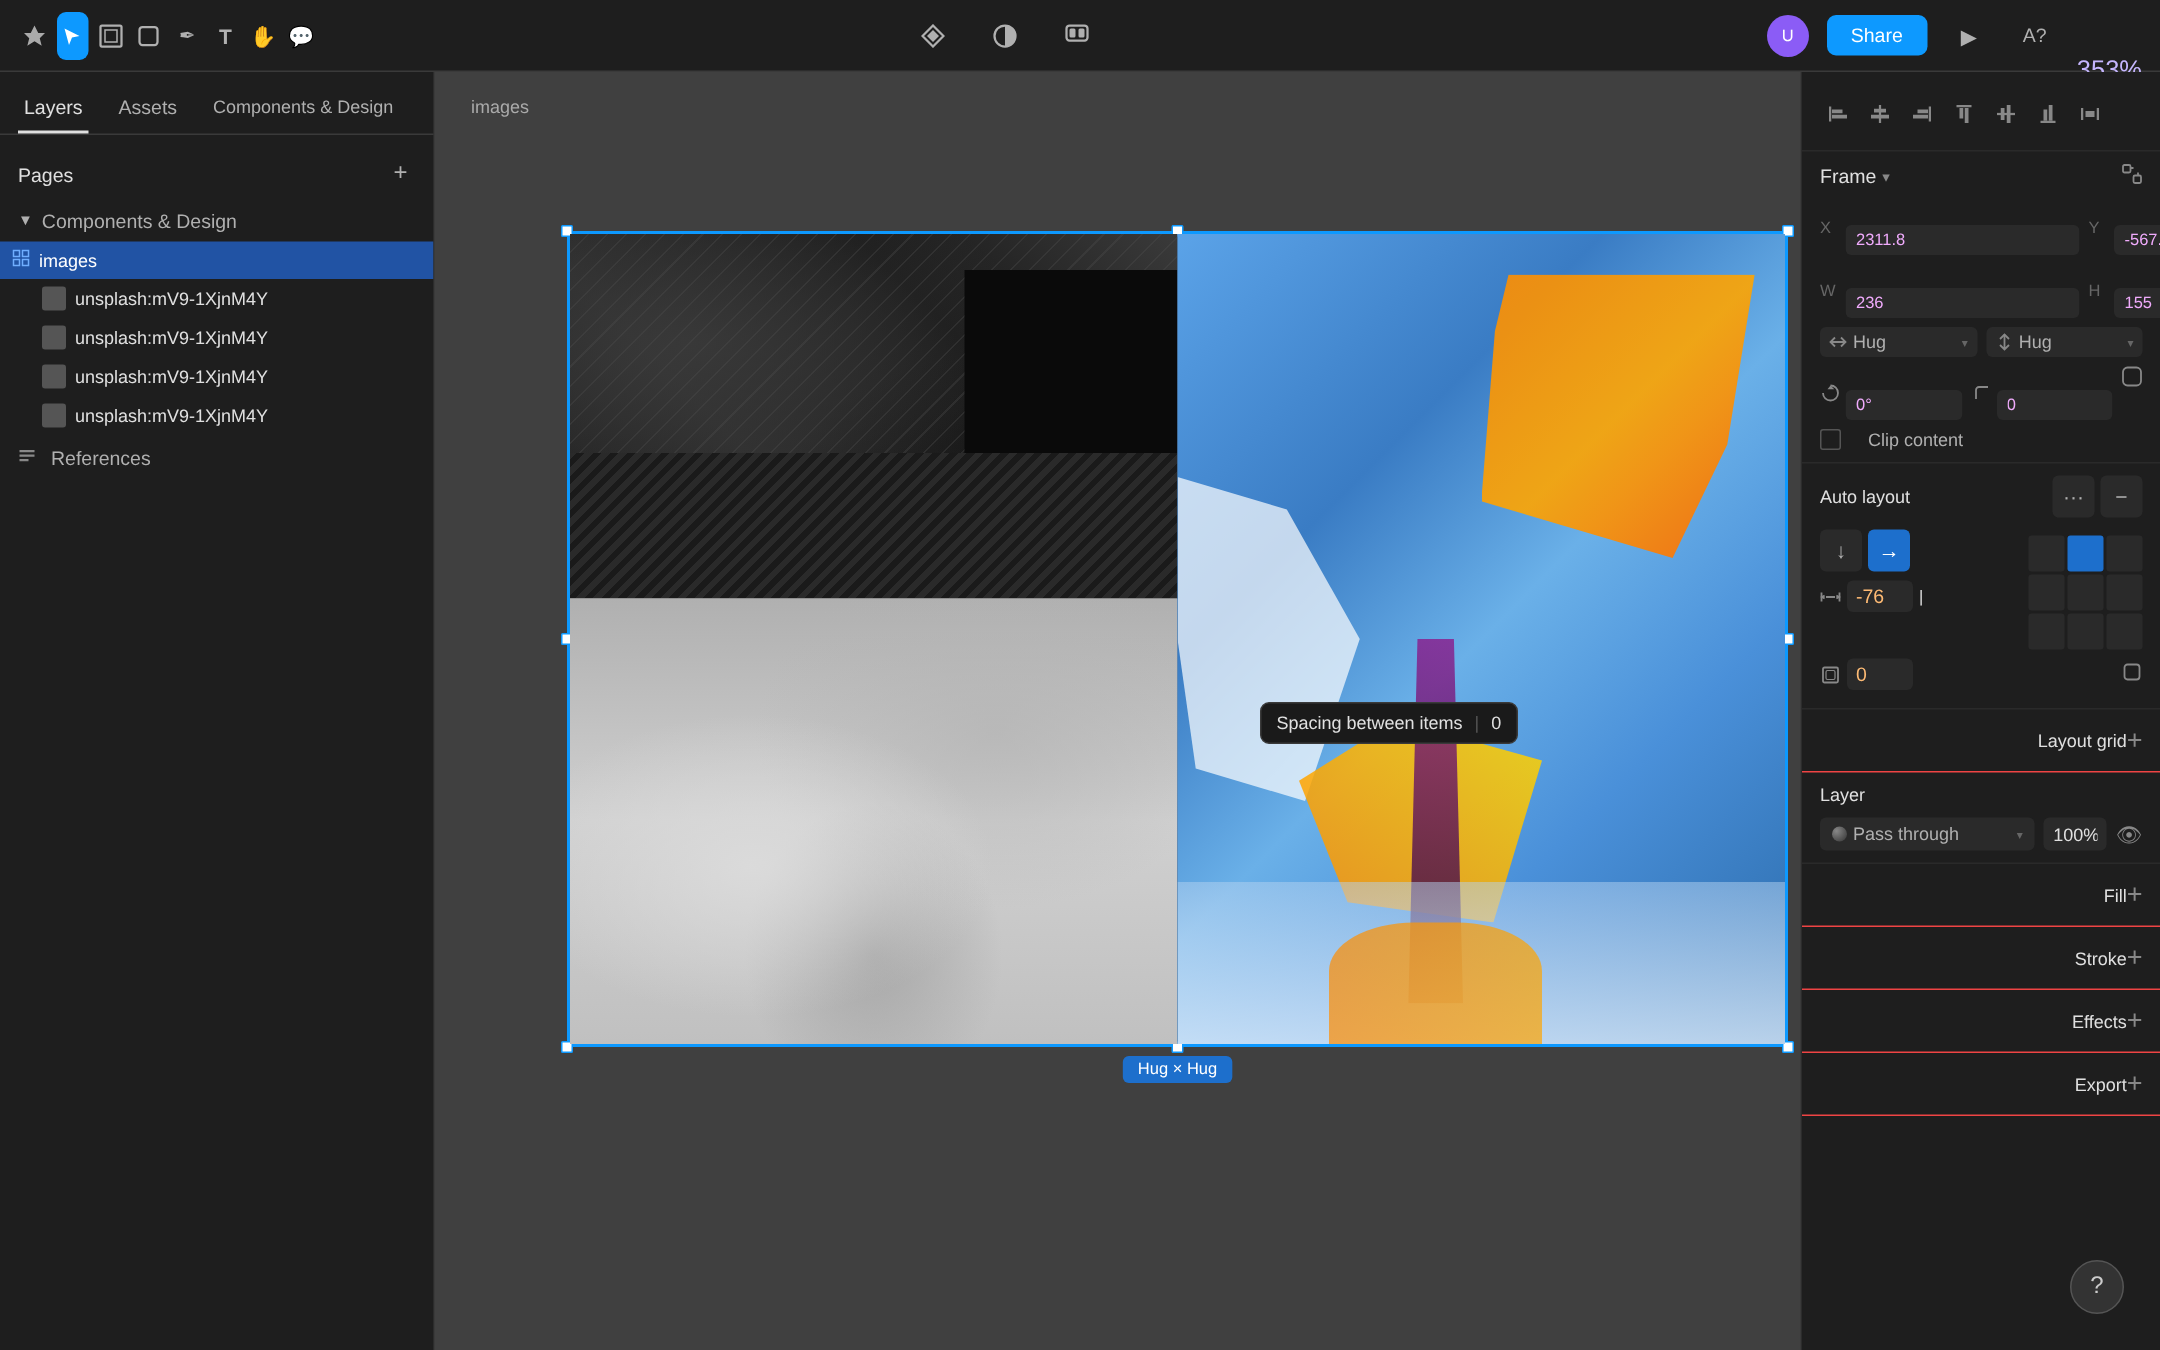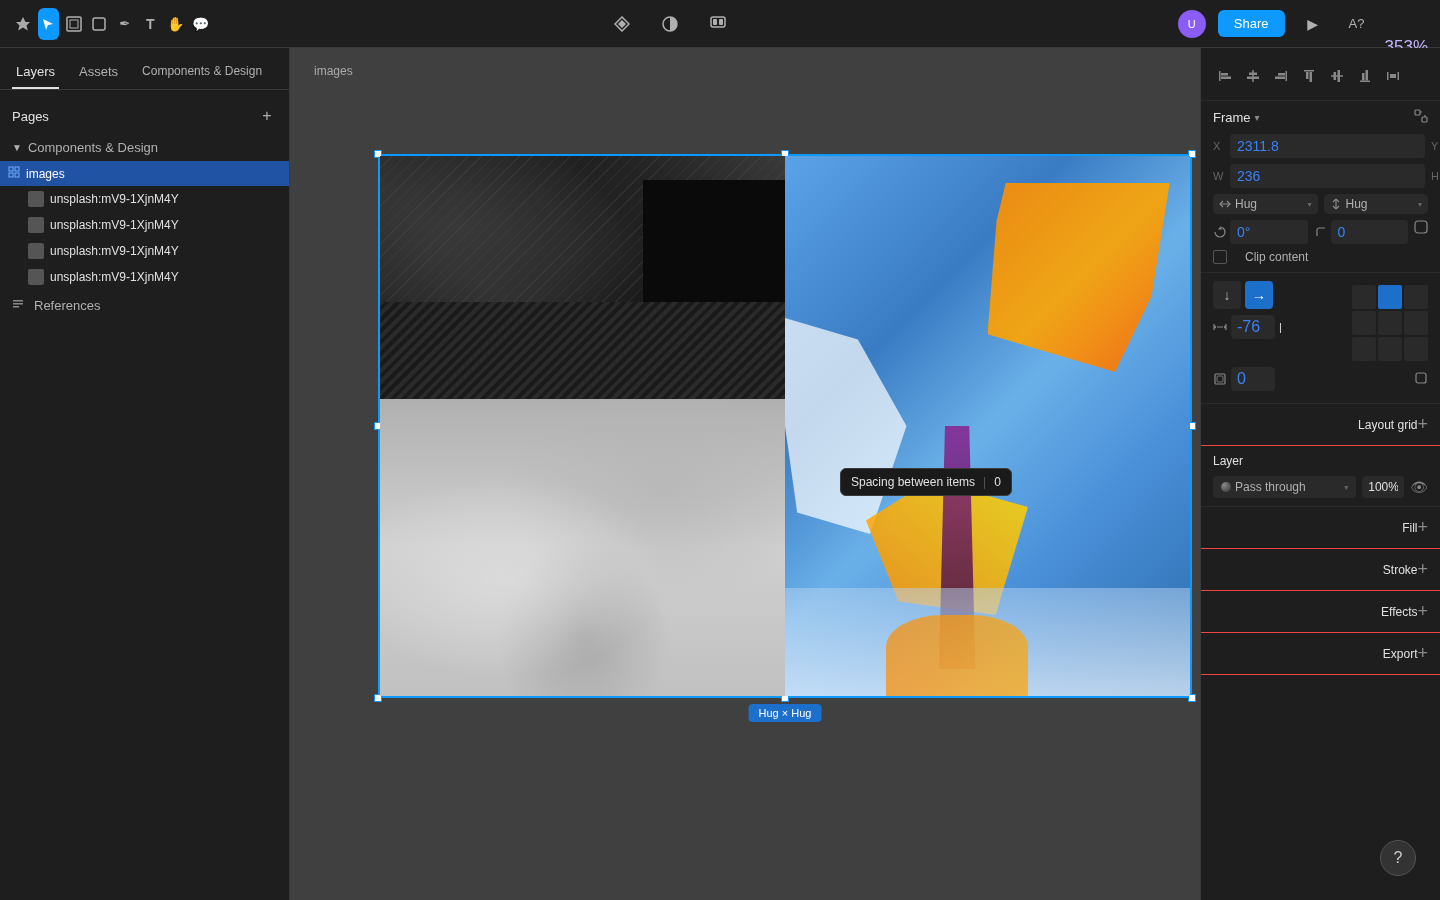--- a/index.html
+++ b/index.html
@@ -523,26 +523,27 @@
     .prop-label {
       font-size: 11px;
       color: #666;
       width: 14px;
       flex-shrink: 0;
     }
     .prop-input {
       background: #2a2a2a;
       border: 1px solid transparent;
       border-radius: 4px;
-      color: #3b82f6;
-      font-size: 14px;
+      color: #f0abfc;
+      font-size: 11px;
       padding: 3px 6px;
       flex: 1;
       outline: none;
       min-width: 0;
+      margin-top: 16px;
     }
 
     
     .hug-row {
       display: flex;
       gap: 6px;
       margin-bottom: 6px;
     }
     .hug-dropdown {
       display: flex;
@@ -765,22 +766,22 @@
     .spacing-row {
       display: flex;
       align-items: center;
       gap: 4px;
       margin-bottom: 4px;
     }
     .spacing-input {
       background: #2a2a2a;
       border: none;
       border-radius: 4px;
-      color: #3b82f6;
-      font-size: 16px;
+      color: #fdba74;
+      font-size: 13px;
       padding: 3px 6px;
       width: 44px;
       outline: none;
     }
     .resize-all-icon {
       color: #888;
       font-size: 14px;
       cursor: pointer;
     }
   </style>
@@ -1101,20 +1102,27 @@
           </span>
         </div>
 
         <div class="clip-row">
           <div class="checkbox"></div>
           <span>Clip content</span>
         </div>
       </div>
 
       <div class="design-section">
+        <div class="auto-layout-header">
+          <span class="design-section-title">Auto layout</span>
+          <div style="display:flex; align-items:center; gap:4px;">
+            <button class="al-btn">···</button>
+            <button class="al-btn">−</button>
+          </div>
+        </div>
 
         <div class="al-layout-section">
           <div class="al-layout-controls">
 
             <div class="al-direction-row">
               <button class="dir-btn" style="font-size:14px;">↓</button>
               <button class="dir-btn active" style="font-size:14px;">→</button>
             </div>
 
             <div class="spacing-row">

